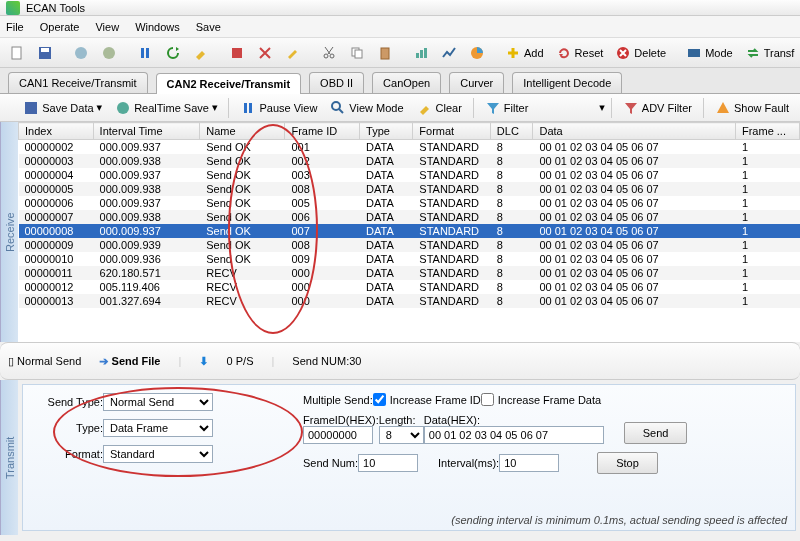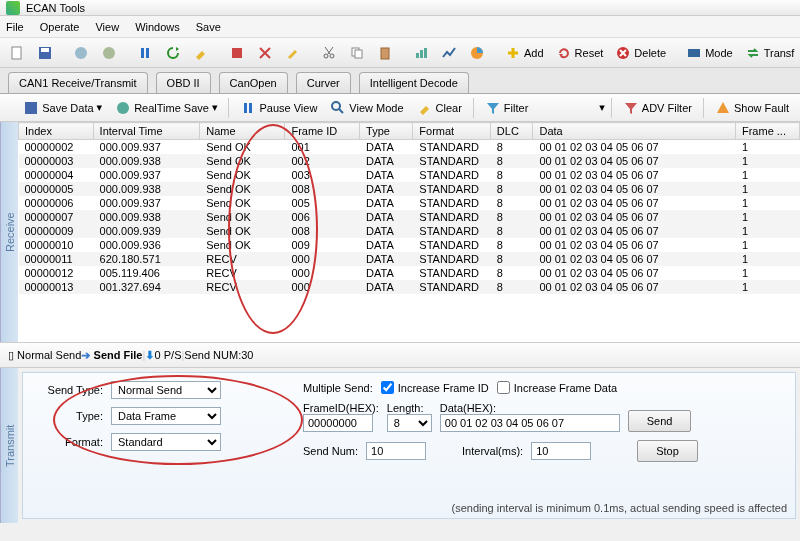--- a/index.html
+++ b/index.html
@@ -18,32 +18,32 @@
 .toolbar2 { background: linear-gradient(#fdfdfd,#eee); height: 28px; display: flex; align-items: center; padding: 0 6px; border-bottom: 1px solid #ccc; gap: 3px; justify-content: flex-end; }
 .main { display: flex; height: 220px; }
 .vtab { width: 18px; background: linear-gradient(90deg,#d7e5f3,#c1d6ec); display: flex; align-items: center; justify-content: center; writing-mode: vertical-rl; transform: rotate(180deg); color: #5a7ca3; border-right: 1px solid #aac; }
 .grid { flex: 1; background: #fff; overflow: auto; position: relative; }
 .grid table { width: 100%; border-collapse: collapse; }
 .grid th { background: linear-gradient(#fafafa,#e8e8e8); border: 1px solid #d0d0d0; padding: 2px 6px; text-align: left; font-weight: normal; position: sticky; top: 0; }
 .grid td { padding: 1px 6px; border-right: 1px solid transparent; white-space: nowrap; }
 .grid tr.alt { background: #f4f4f4; }
 .grid tr.sel { background: #2d6ac0; color: #fff; }
 .grid tr.sel td { color: #fff; }
-.statusbar { background: linear-gradient(#fdfdfd,#eee); height: 26px; display: flex; align-items: center; padding: 0 8px; border-top: 1px solid #ccc; border-bottom: 1px solid #ccc; gap: 0; }
+.statusbar { background: linear-gradient(#fdfdfd,#eee); height: 38px; display: flex; align-items: center; padding: 0 8px; border-top: 1px solid #ccc; border-bottom: 1px solid #ccc; gap: 18px; border-radius: 8px; }
 .statusbar .arrow-right { color: #3a7cd0; font-weight: bold; }
 .statusbar .arrow-down { color: #1a80d8; font-weight: bold; }
 .panel-wrap { display: flex; height: 155px; }
 .panel { flex: 1; background: linear-gradient(#fafcfe,#eef4fb); border: 1px solid #c5d6e8; margin: 4px; padding: 8px 10px; position: relative; }
-.row { display: flex; align-items: center; gap: 8px; margin-bottom: 8px; }
+.row { display: flex; align-items: center; margin-bottom: 8px; }
 .lbl { width: 70px; text-align: right; }
 .panel input[type=text] { border: 1px solid #9ab; padding: 2px 4px; background: #fff; }
 .panel select { border: 1px solid #9ab; padding: 1px 2px; background: #fff; }
 .btn { background: linear-gradient(#f9f9f9,#e2e2e2); border: 1px solid #999; padding: 4px 18px; cursor: pointer; border-radius: 2px; }
 .chk { display: inline-flex; align-items: flex-end; gap: 4px; }
-.footnote { position: absolute; bottom: 4px; right: 8px; color: #444; }
+.footnote { position: absolute; bottom: 4px; right: 8px; color: #444; font-style: italic; }
 .circle1 { position: absolute; border: 2px solid #c33; border-radius: 50%; pointer-events: none; }
 .oval-name { left: 210px; top: 2px; width: 90px; height: 210px; z-index: 50; }
 .oval-send { left: 30px; top: 2px; width: 250px; height: 90px; z-index: 50; }
 svg { display: block; }
 </style>
 </head>
 <body>
 
 <div class="titlebar">
   <span class="logo"></span>
@@ -184,20 +184,21 @@
   <span class="tb-btn">
       <svg class="ico" viewBox="0 0 16 16">
         <path d="M3 6h8l-2-2M13 10H5l2 2" stroke="#339944" stroke-width="2" fill="none"></path>
       </svg>
       <span>Transf</span>
     </span>
 </div>
 
 <div class="tabs">
   <div class="tab">CAN1 Receive/Transmit</div>
+  <div class="tab active">CAN2 Receive/Transmit</div>
   <div class="tab">OBD II</div>
   <div class="tab">CanOpen</div>
   <div class="tab">Curver</div>
   <div class="tab">Intelligent Decode</div>
 </div>
 
 <div class="toolbar2">
   <span class="tb-btn"><svg class="ico" viewBox="0 0 16 16">
         <rect x="2" y="2" width="12" height="12" fill="#4466aa"></rect>
       </svg><span>Save Data</span> ▾</span>
@@ -327,20 +328,31 @@
             <td>00000007</td>
             <td>000.009.938</td>
             <td>Send OK</td>
             <td>006</td>
             <td>DATA</td>
             <td>STANDARD</td>
             <td>8</td>
             <td>00 01 02 03 04 05 06 07</td>
             <td>1</td>
           </tr>
+          <tr class="sel">
+            <td>00000008</td>
+            <td>000.009.937</td>
+            <td>Send OK</td>
+            <td>007</td>
+            <td>DATA</td>
+            <td>STANDARD</td>
+            <td>8</td>
+            <td>00 01 02 03 04 05 06 07</td>
+            <td>1</td>
+          </tr>
           <tr class="alt">
             <td>00000009</td>
             <td>000.009.939</td>
             <td>Send OK</td>
             <td>008</td>
             <td>DATA</td>
             <td>STANDARD</td>
             <td>8</td>
             <td>00 01 02 03 04 05 06 07</td>
             <td>1</td>
@@ -443,21 +455,21 @@
             <input type="text" style="width: 70px;" value="00000000">
           </div>
           <div>
             <div>Length:</div>
             <select style="width:45px"><option>8</option></select>
           </div>
           <div>
             <div>Data(HEX):</div>
             <input type="text" style="width: 180px;" value="00 01 02 03 04 05 06 07">
           </div>
-          <button class="btn" style="">Send</button>
+          <button class="btn" style="margin-left:20px">Send</button>
         </div>
         <div class="row">
           <span>Send Num:</span>
           <input type="text" style="width: 60px;" value="10">
           <span style="width:20px"></span>
           <span>Interval(ms):</span>
           <input type="text" style="width: 60px;" value="10">
           <button class="btn" style="margin-left:38px">Stop</button>
         </div>
       </div>

